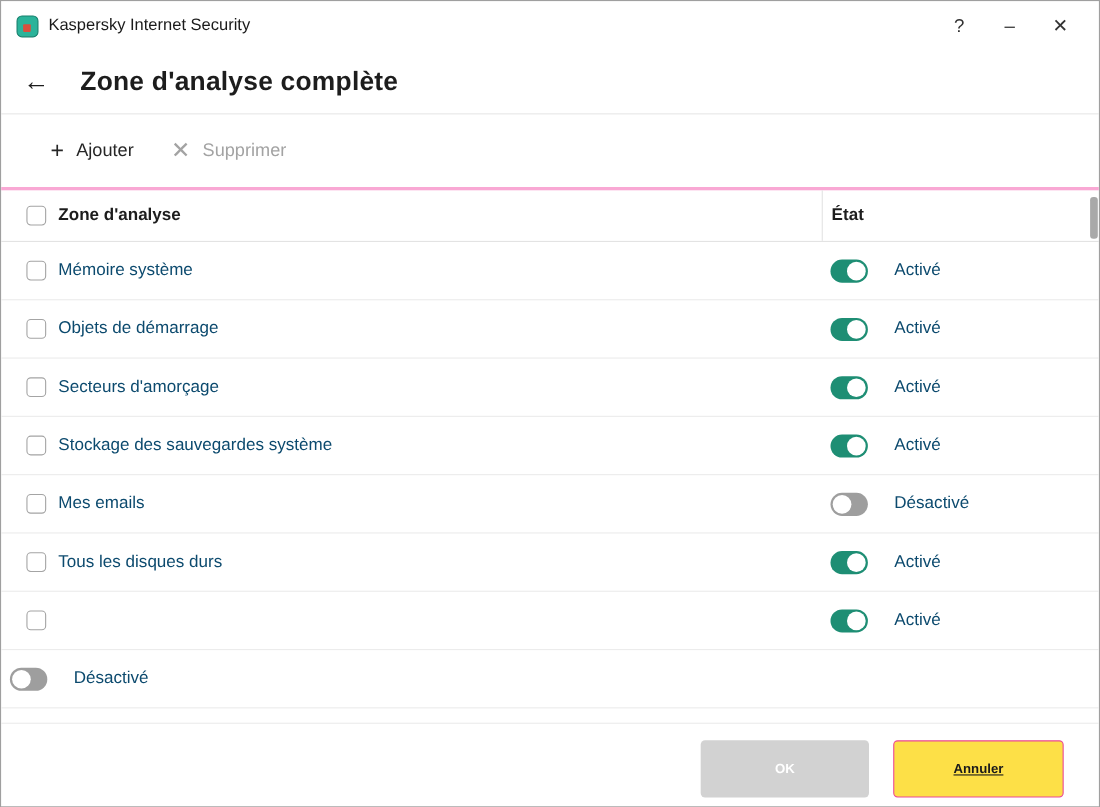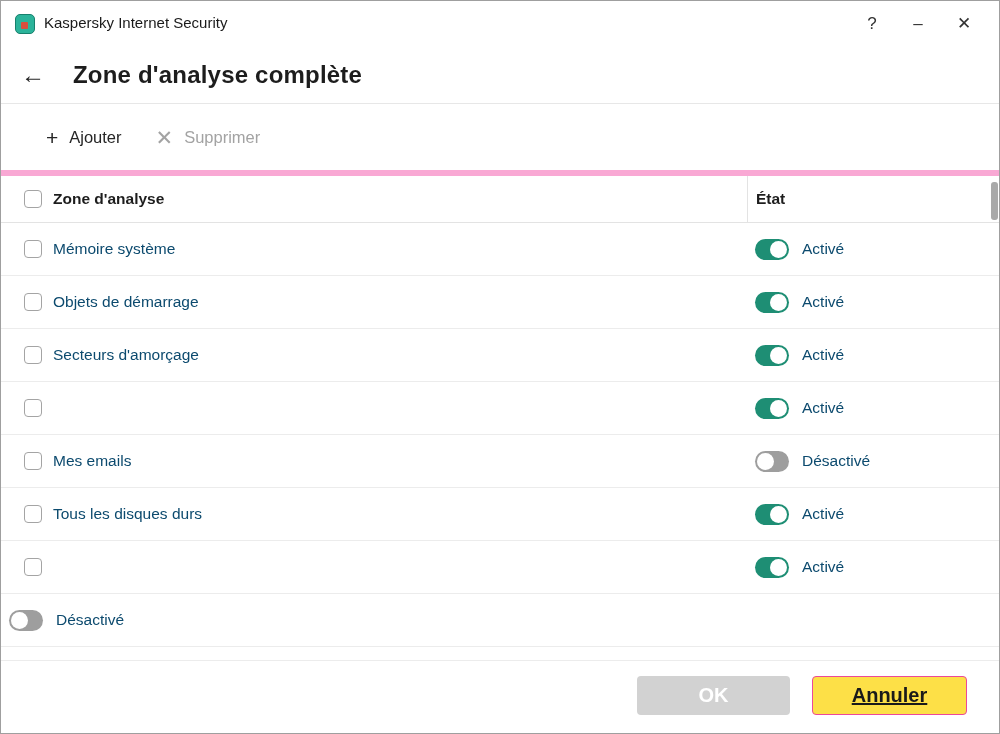--- a/index.html
+++ b/index.html
@@ -76,21 +76,21 @@
     background: none; border: none; cursor: pointer;
     display: flex; align-items: center; gap: 11px;
     font-family: "Liberation Sans", sans-serif;
     font-size: 16.5px; color: #262626; padding: 0;
   }
   .tool-btn .tb-icon { font-size: 21px; line-height: 1; font-weight: 400; }
   .tool-btn.is-disabled { color: #a3a3a3; cursor: default; }
   .tool-btn.is-disabled .tb-icon { color: #a3a3a3; }
 
   
-  .table { position: relative; border-top: 6px solid #f9a8d4; }
+  .table { position: relative; border-top: 3px solid #f9a8d4; }
   .thead {
     height: 47px;
     display: flex; align-items: center;
     border-bottom: 1px solid #e3e3e3;
     font-weight: 700; font-size: 15.5px; color: #1d1d1d;
   }
   .zone-cell { display: flex; align-items: center; width: 746px; padding-left: 23px; }
   .zone-cell .label-text { margin-left: 11px; }
   .state-cell {
     display: flex; align-items: center; flex: 1;
@@ -118,38 +118,38 @@
   }
   .toggle .knob {
     position: absolute; top: 2px;
     width: 17px; height: 17px; border-radius: 50%;
     background: #fff;
   }
   .toggle.on { background: #1e8e74; }
   .toggle.on .knob { right: 2px; }
   .toggle.off { background: #9e9e9e; }
   .toggle.off .knob { left: 2px; }
-  .state-label { margin-left: 13px; }
+  .state-label { margin-left: 24px; }
 
   .scroll-thumb {
     position: absolute; right: 1px; top: 6px;
     width: 7px; height: 38px;
     background: #a9a9a9; border-radius: 3px;
     cursor: pointer;
   }
 
   
   .footer {
     display: flex; justify-content: flex-end; align-items: flex-start;
     gap: 22px; padding: 15px 32px 0 0;
   }
   .btn {
-    height: 39px; border-radius: 4px;
+    height: 52px; border-radius: 4px;
     font-family: "Liberation Sans", sans-serif;
-    font-size: 20px; font-weight: 700;
+    font-size: 12px; font-weight: 700;
     display: flex; align-items: center; justify-content: center;
   }
   .btn-ok {
     width: 153px; background: #d2d2d2; color: #ffffff;
     border: none; cursor: default;
   }
   .btn-cancel {
     width: 155px; background: #fde047; color: #1a1a1a;
     border: 1px solid #ec4899; cursor: pointer; text-decoration: underline;
   }
@@ -234,20 +234,21 @@
       <span class="toggle on">
               <span class="knob"></span>
             </span>
       <span class="state-label">Activé</span>
     </div>
   </div>
 
   <div class="row">
     <div class="zone-cell">
       <span class="checkbox"></span>
+      <span class="label-text">Stockage des sauvegardes système</span>
     </div>
     <div class="state-cell">
       <span class="toggle on">
               <span class="knob"></span>
             </span>
       <span class="state-label">Activé</span>
     </div>
   </div>
 
   <div class="row">

